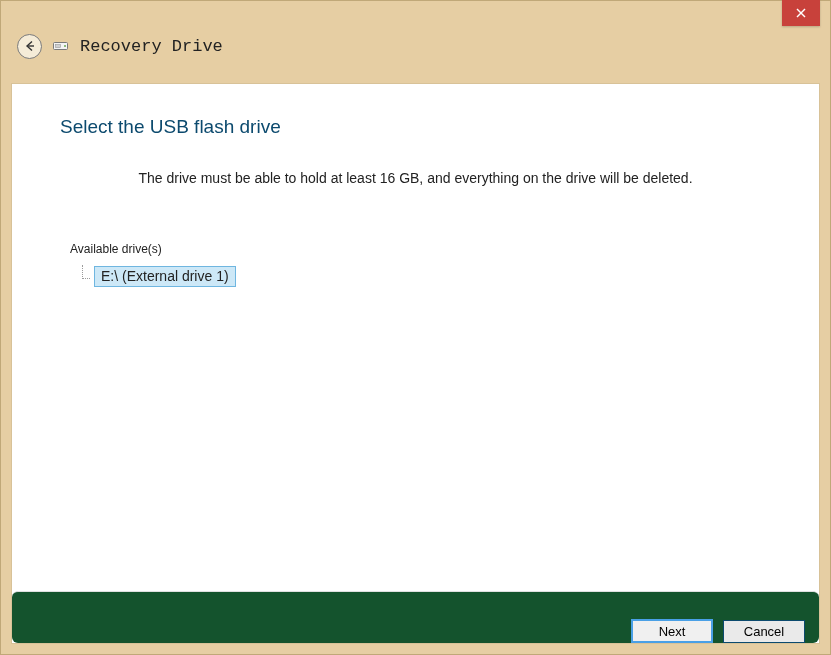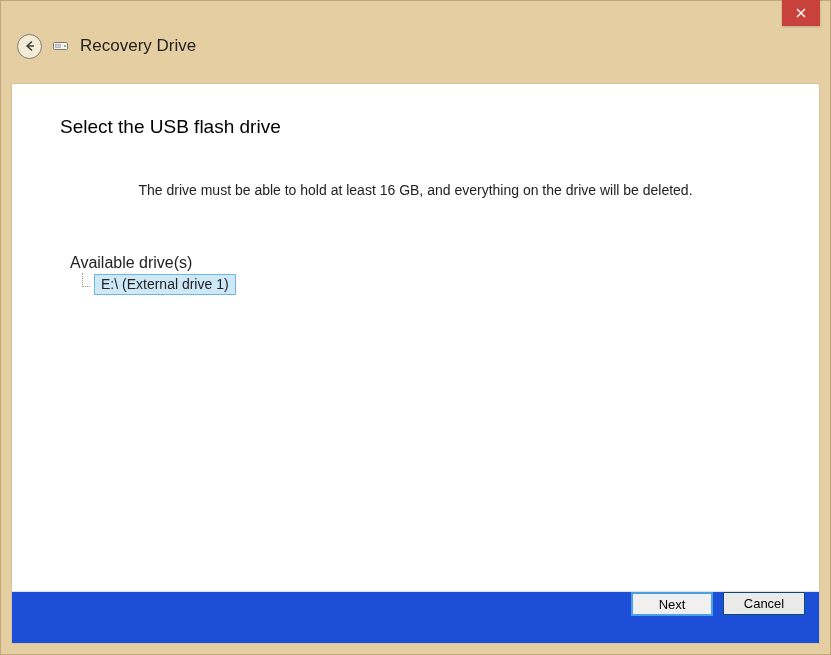--- a/index.html
+++ b/index.html
@@ -49,49 +49,50 @@
     }
     .back-btn svg { display: block; }
     .drive-icon {
       width: 18px; height: 12px;
       display: flex; align-items: center; justify-content: center;
     }
     .window-title {
       font-size: 17px;
       font-weight: 400;
       color: #222;
+      font-family: Liberation Mono, monospace;
     }
 
     .content {
       position: absolute;
       left: 10px; right: 10px; top: 82px; bottom: 10px;
       background: #ffffff;
       border: 1px solid #d8c298;
     }
     .content-inner {
       position: absolute;
       left: 0; right: 0; top: 0; bottom: 52px;
       padding: 32px 48px;
     }
     .heading {
-      color: #000000;
+      color: #0c4a6e;
       font-size: 19px;
       font-weight: 400;
-      margin: 0 0 44px 0;
+      margin: 0 0 32px 0;
     }
     .body-text {
       font-size: 14px;
       color: #222;
       margin: 0 0 56px 0;
       text-align: center;
     }
     .drives-label {
-      font-size: 16px;
-      color: #222;
-      margin: 0 0 2px 10px;
+      font-size: 12px;
+      color: #222;
+      margin: 0 0 10px 10px;
     }
     .tree {
       margin-left: 20px;
     }
     .tree-item {
       display: inline-flex;
       align-items: center;
       position: relative;
     }
     .tree-connector {
@@ -120,27 +121,28 @@
       border: 1px solid #6fb6e0;
       padding: 0px 6px 1px 6px;
       line-height: 18px;
       cursor: pointer;
     }
 
     .button-bar {
       position: absolute;
       left: 0; right: 0; bottom: 0;
       height: 52px;
-      background: #1d4ed8;
+      background: #14532d;
       border-top: 1px solid #e0e0e0;
       display: flex;
       justify-content: flex-end;
-      align-items: flex-start;
+      align-items: flex-end;
       padding-right: 14px;
       gap: 10px;
+      border-radius: 6px;
     }
     .btn {
       min-width: 82px;
       height: 23px;
       font-size: 13px;
       font-family: inherit;
       background: #eaeaea;
       border: 1px solid #0c4a6e;
       cursor: pointer;
       padding: 0 14px;

